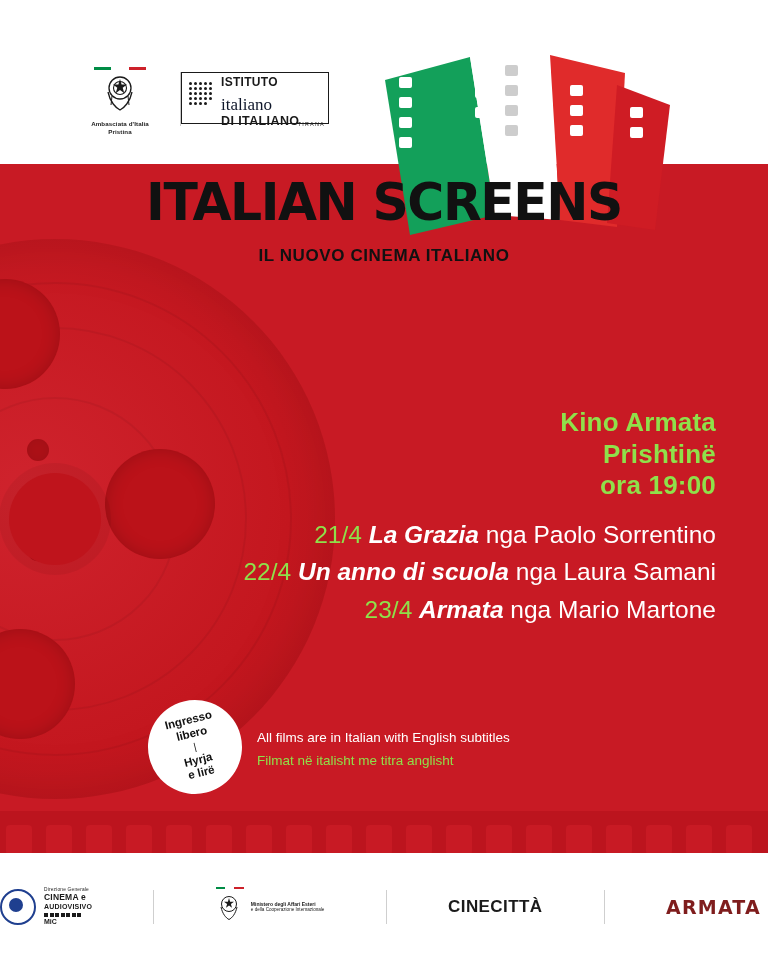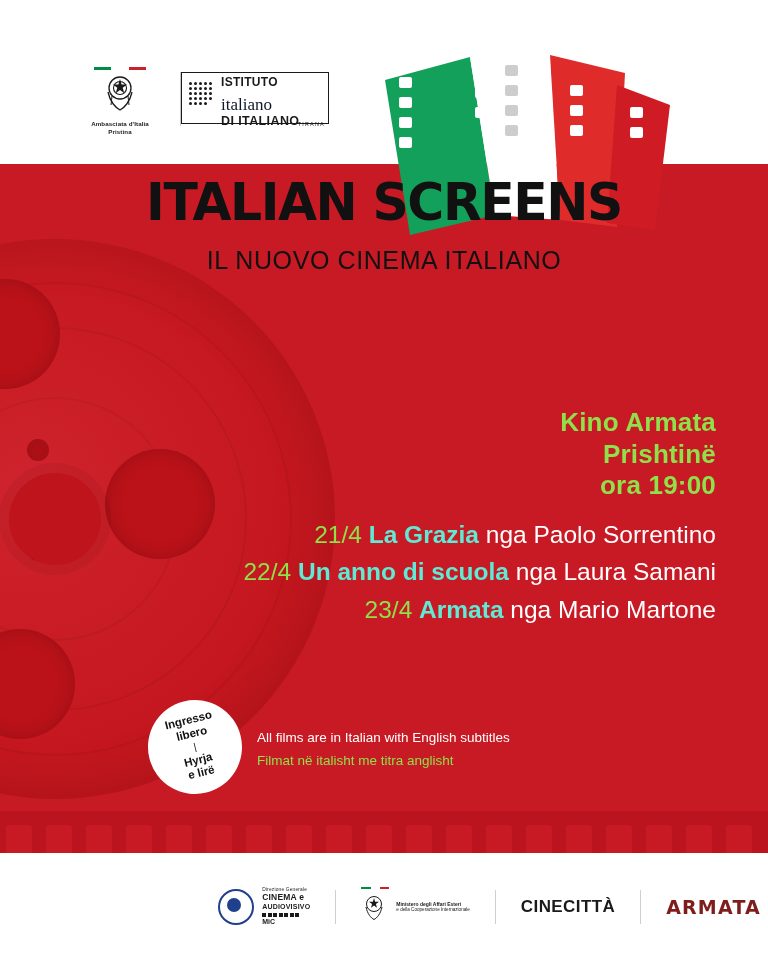--- a/index.html
+++ b/index.html
@@ -199,22 +199,22 @@
     font-size: 52px;
     font-weight: bold;
     letter-spacing: -1.5px;
     color: #111111;
     line-height: 1;
     text-align: center;
     transform: scaleX(0.97);
   }
   .sub-title {
     margin-top: 18px;
-    font-size: 25px;
-    font-weight: normal;
+    font-size: 17px;
+    font-weight: bold;
     letter-spacing: 0.6px;
     color: #111111;
     text-align: center;
   }
 
   
   .info-block {
     position: absolute;
     right: 52px;
     top: 243px;
@@ -236,21 +236,22 @@
     color: #ffffff;
     line-height: 1.52;
     white-space: nowrap;
   }
   .film-date {
     color: #8fe04a;
     font-weight: normal;
   }
   .film-name {
     font-weight: bold;
-    color: #5eead4;
+    font-style: italic;
+    color: #ffffff;
   }
   .film-dir {
     color: #ffffff;
   }
 
   
   .badge {
     position: absolute;
     left: 148px;
     top: 700px;
@@ -302,21 +303,21 @@
     background: #ffffff;
     z-index: 5;
   }
   .bottom-row {
     position: absolute;
     left: 0; top: 0;
     width: 761px;
     height: 107px;
     display: flex;
     align-items: center;
-    justify-content: flex-end;
+    justify-content: space-between;
     gap: 25px;
   }
   .vdiv { width: 1px; height: 34px; background: #cfcfcf; }
 
   .dgc {
     display: flex;
     align-items: center;
     gap: 8px;
   }
   .dgc-mark {

